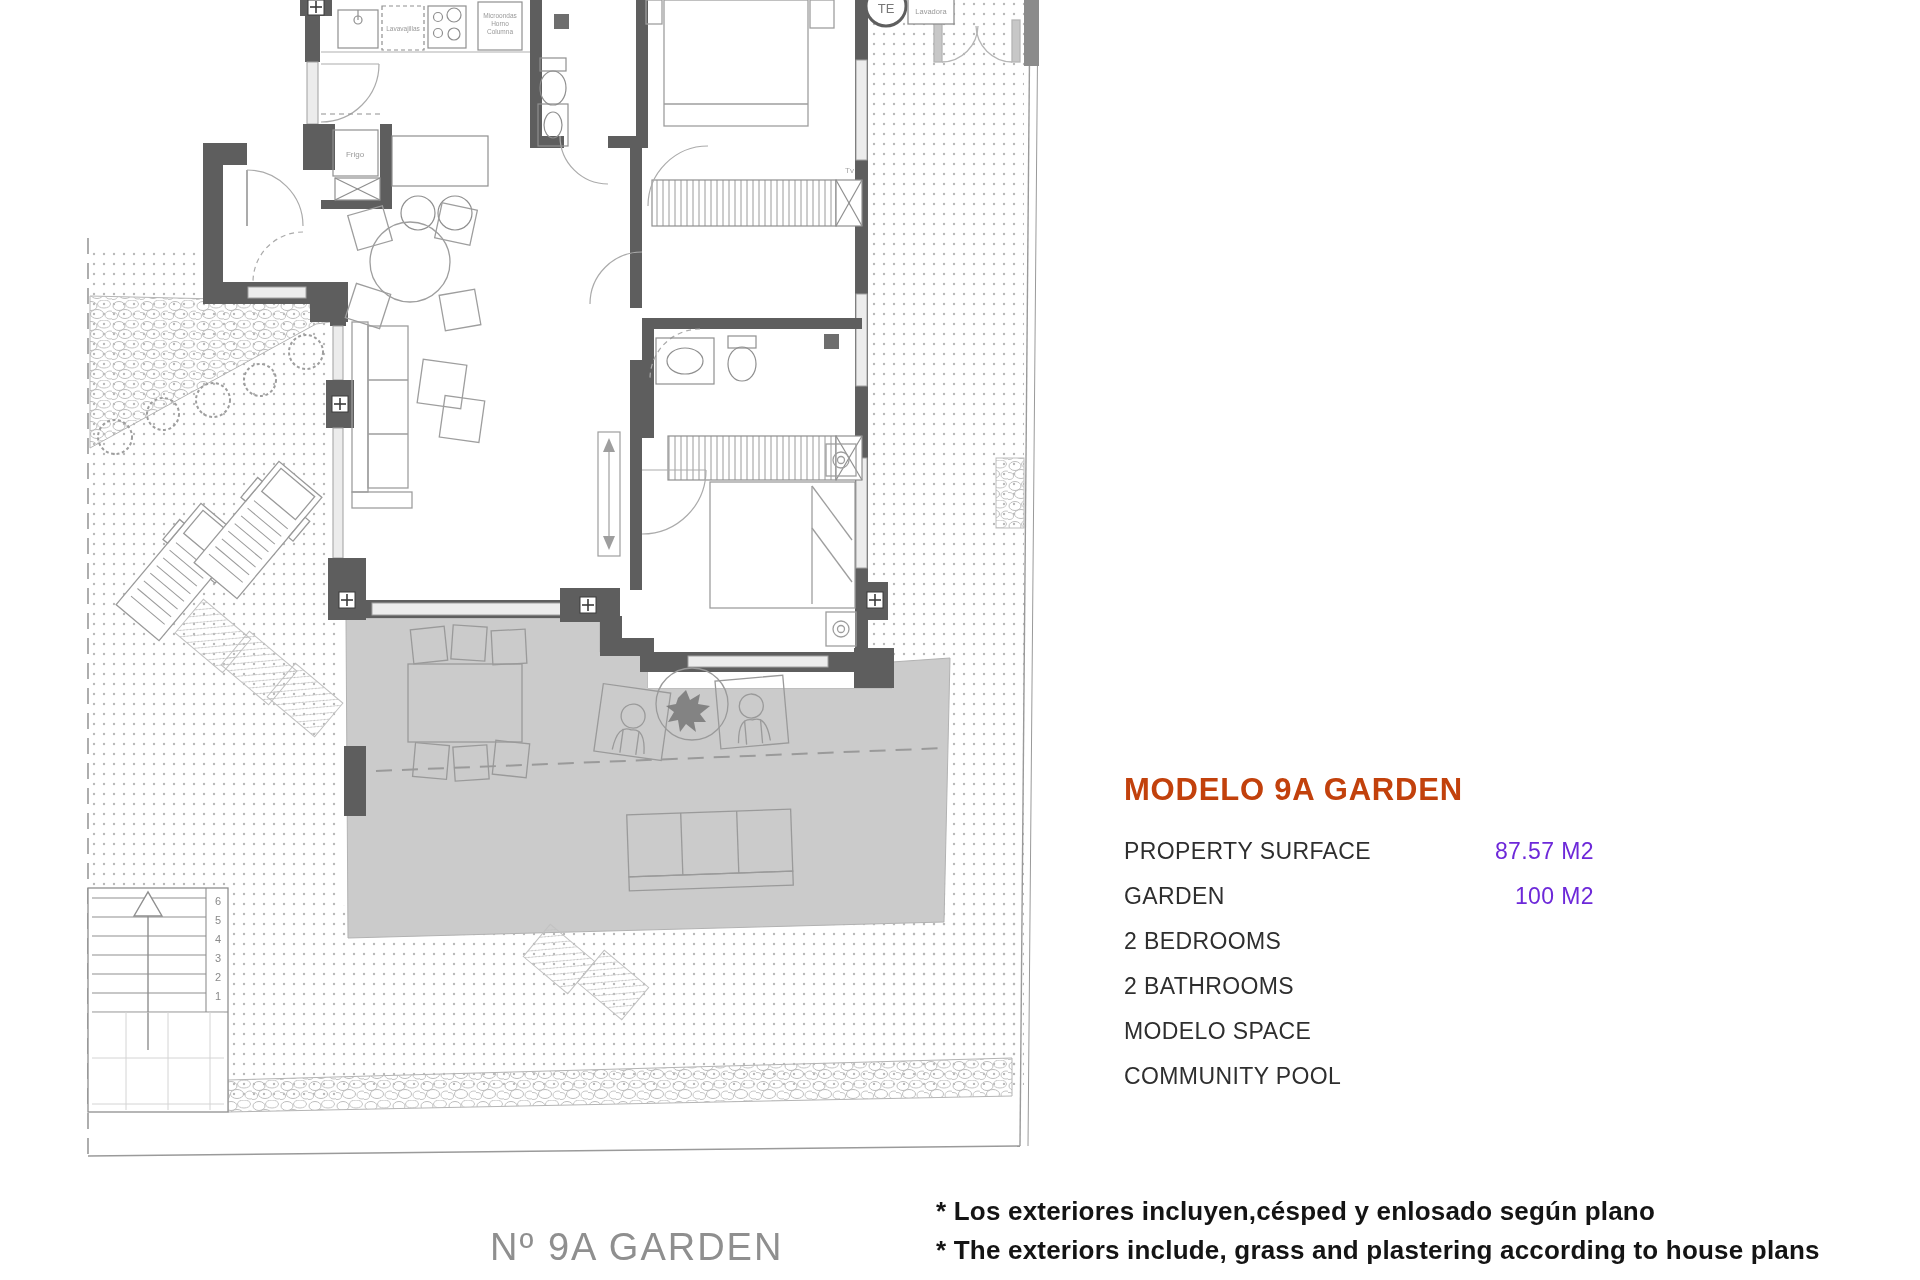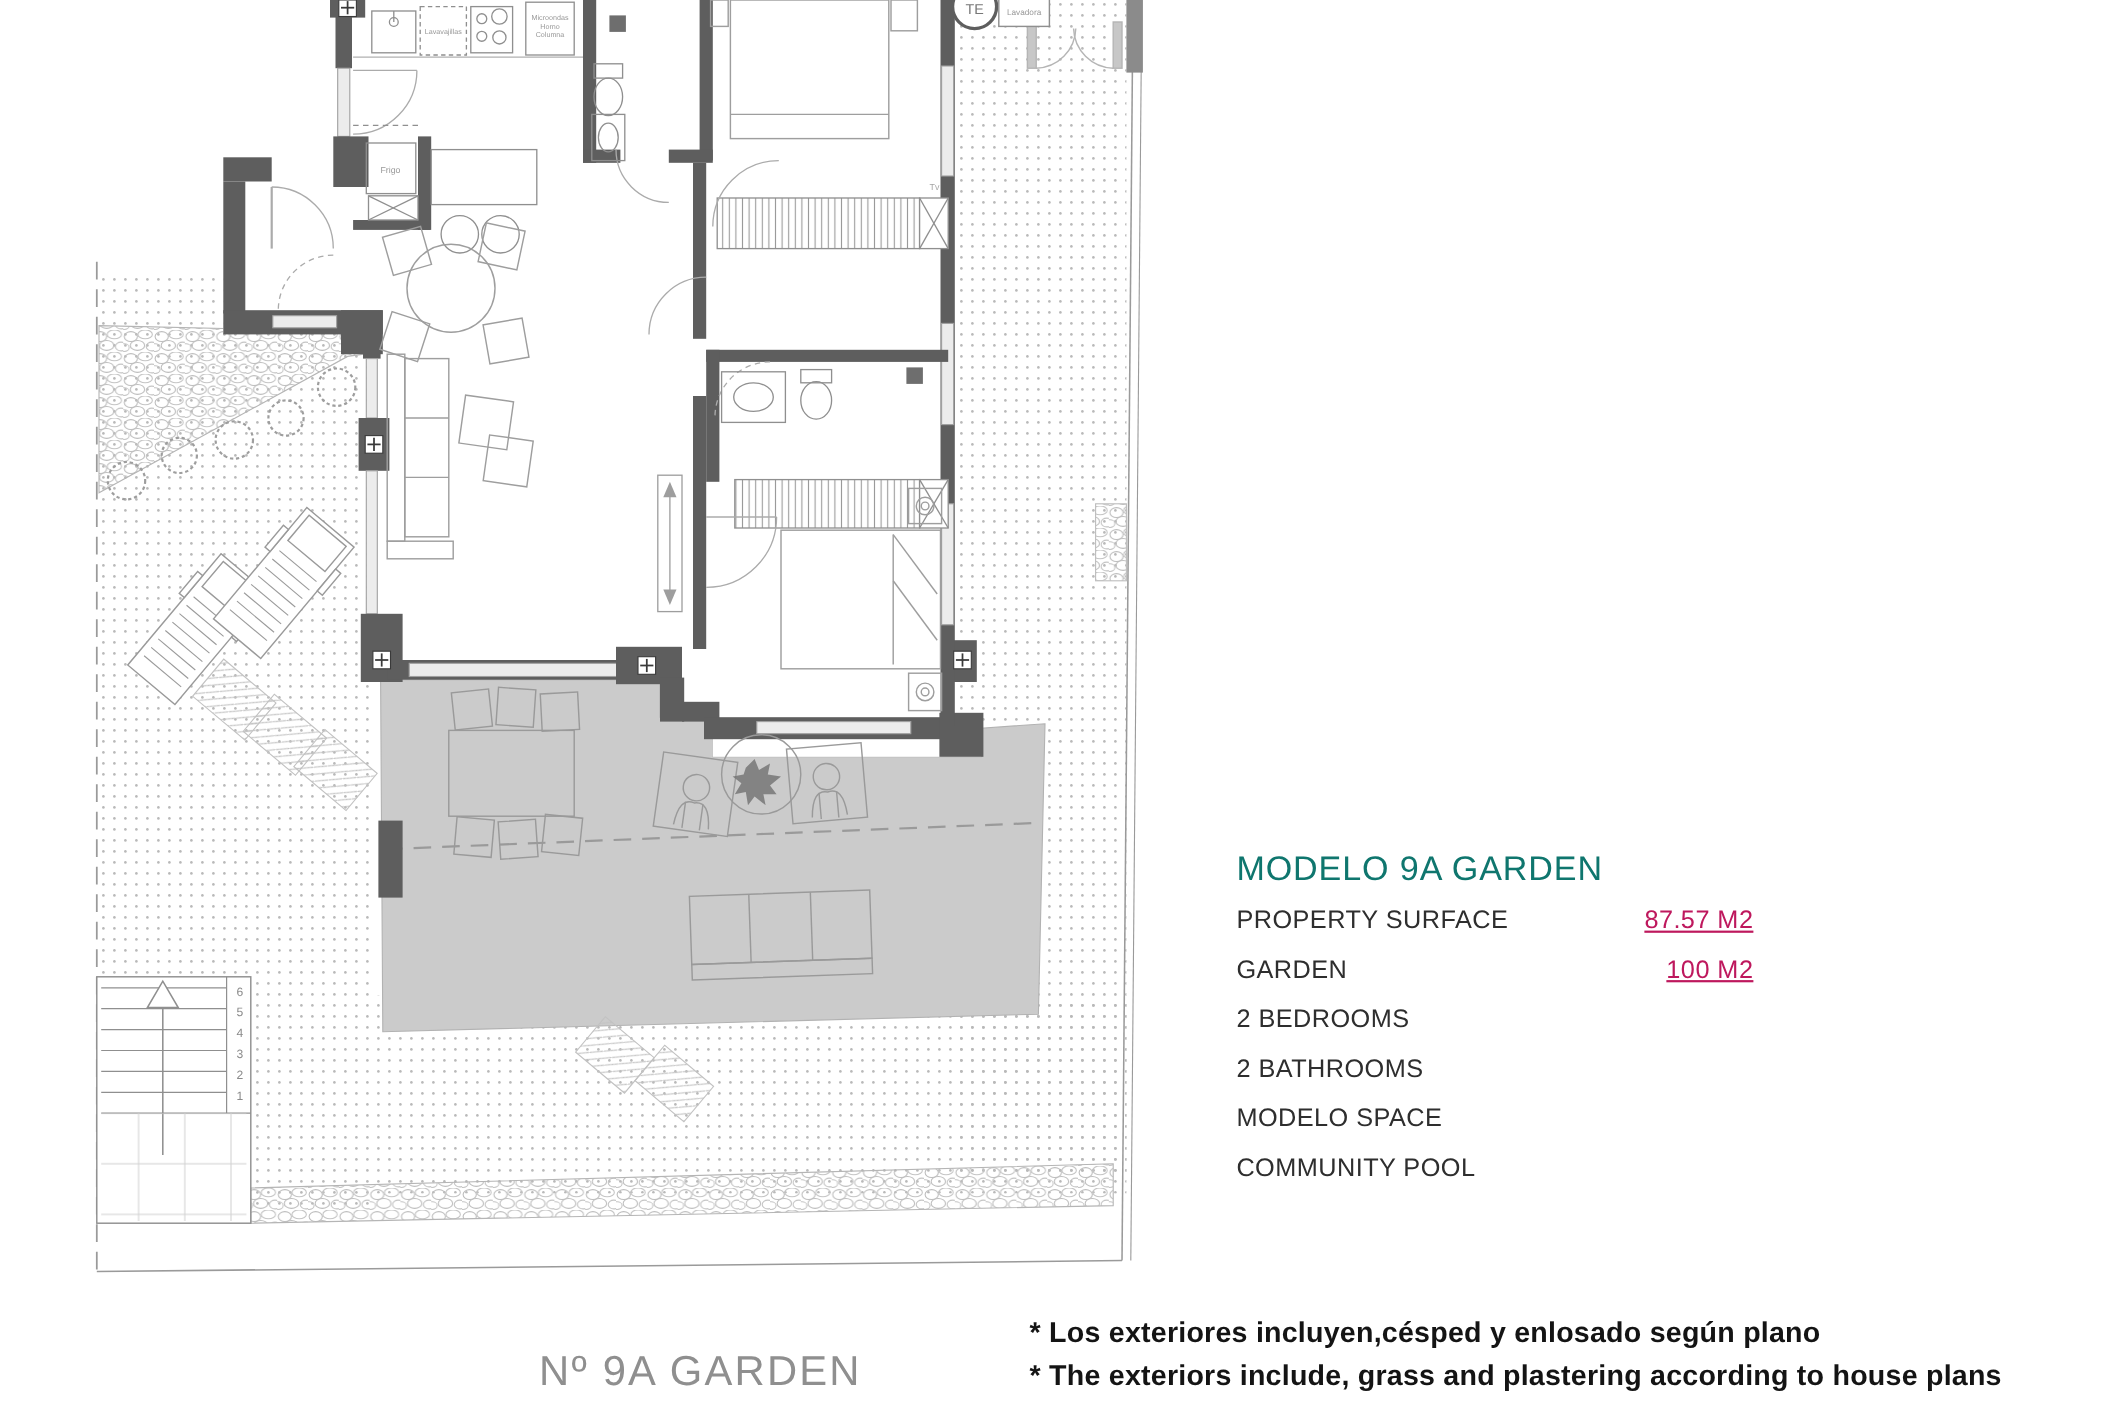--- a/index.html
+++ b/index.html
@@ -2,26 +2,26 @@
 <html><head>
 <meta charset="utf-8">
 <style>
   html,body{margin:0;padding:0;background:#ffffff;}
   body{width:1920px;height:1280px;position:relative;overflow:hidden;
        font-family:"Liberation Sans",sans-serif;color:#1d1d1d;}
   .page{position:absolute;inset:0;background:#fff;}
   svg text{font-family:"Liberation Sans",sans-serif;}
 
   .info{position:absolute;left:1124px;top:772px;width:470px;}
-  .info h1{margin:0 0 15px 0;font-size:31px;font-weight:normal;
-           letter-spacing:0.8px;color:#0f766e;white-space:nowrap;}
+  .info h1{margin:0 0 30px 0;font-size:31px;font-weight:bold;
+           letter-spacing:0.8px;color:#c2410c;white-space:nowrap;}
   .spec-row{display:flex;justify-content:space-between;align-items:baseline;
             font-size:23px;color:#2e2e2e;letter-spacing:0.4px;
             margin-bottom:18px;white-space:nowrap;text-align:right;}
-  .spec-row .val{color:#be185d;text-decoration:underline;}
+  .spec-row .val{color:#6d28d9;}
 
   .notes{position:absolute;left:936px;top:1192px;font-size:26px;
          line-height:39px;color:#141414;letter-spacing:0.2px;white-space:nowrap;font-weight:bold;}
 
   .plan-number{position:absolute;left:446px;top:1226px;font-size:38px;
                color:#8f8f8f;letter-spacing:2px;white-space:nowrap;margin-left:44px;}
 </style>
 </head>
 <body>
 

